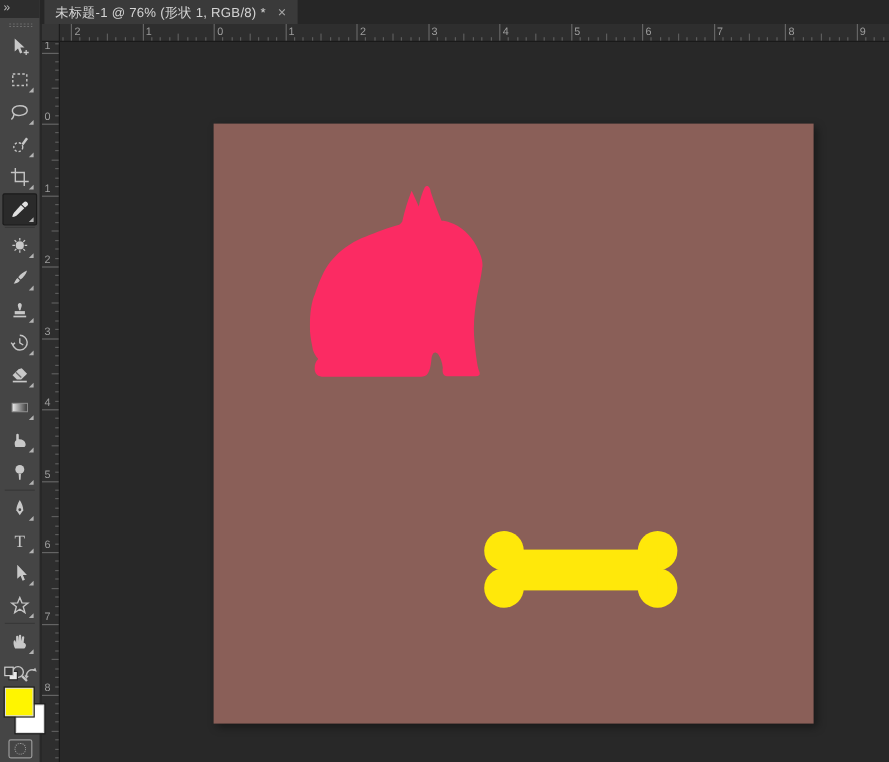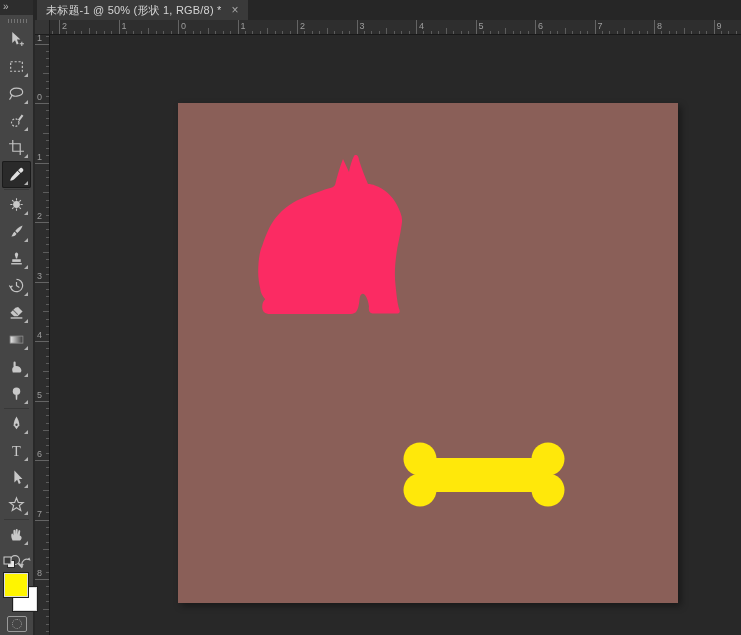--- a/index.html
+++ b/index.html
@@ -57,21 +57,21 @@
   #canvas{position:absolute;left:128px;top:68px;width:500px;height:500px;
       box-shadow:3px 3px 7px rgba(0,0,0,0.4);}
   #rabbit{position:absolute;left:80px;top:52px;width:145px;height:163px;}
   #bone{position:absolute;left:225px;top:339px;width:162px;height:65px;}
 </style>
 </head>
 <body>
 
 <div id="tabbar">
   <div class="tab">
-    <span class="tab-title">未标题-1 @ 50% (形状 1, RGB/8) *</span>
+    <span class="tab-title">未标题-1 @ 76% (形状 1, RGB/8) *</span>
     <span class="tab-close">×</span>
   </div>
 </div>
 
 <div id="toolbar">
   <div class="tb-header">
     <span>»</span>
   </div>
   <div class="grip"></div>
   <div id="tools">

